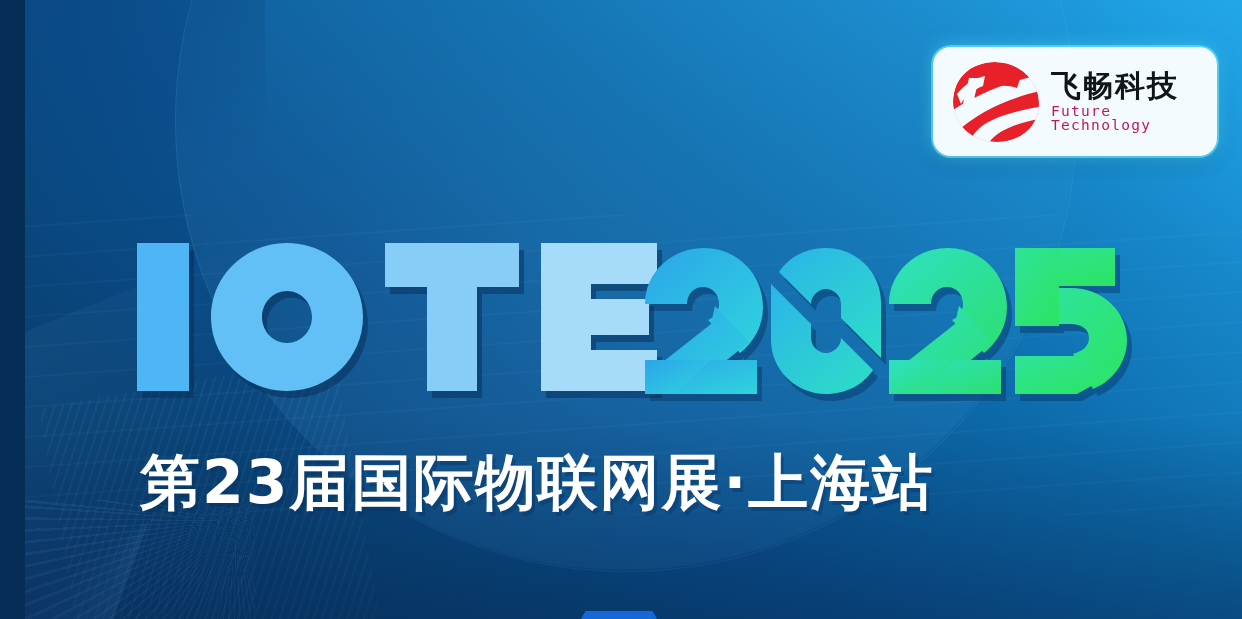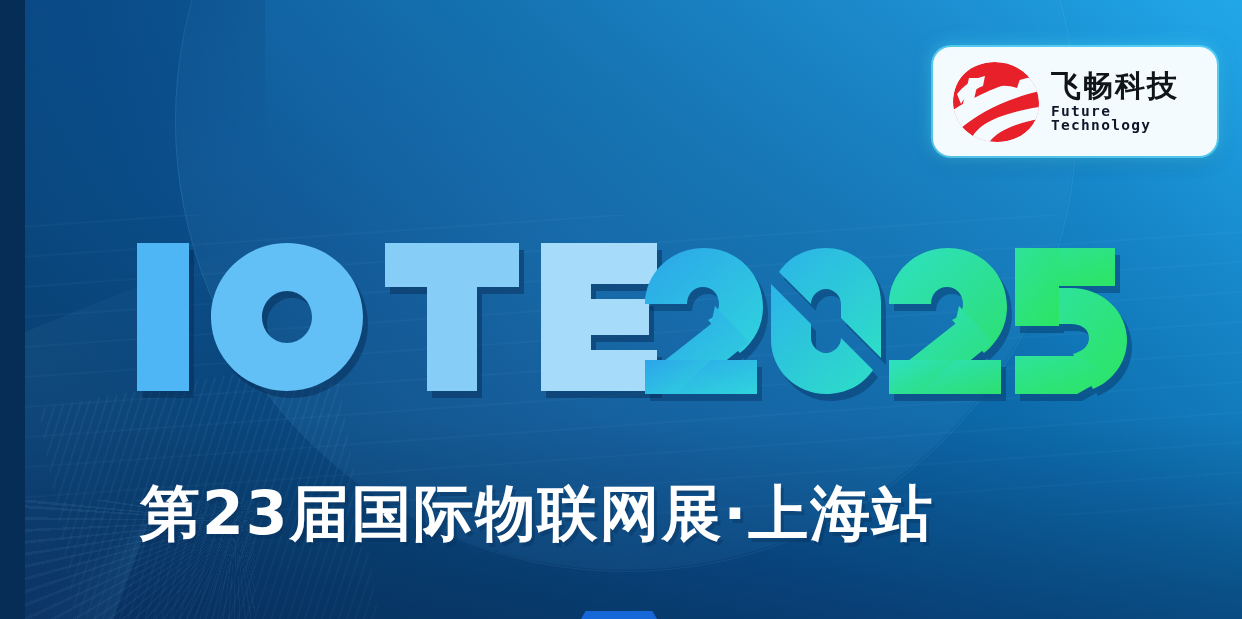--- a/index.html
+++ b/index.html
@@ -129,23 +129,23 @@
   .logo-cn {
     font-size: 30px;
     font-weight: 700;
     letter-spacing: 2px;
     color: #111418;
     line-height: 1;
     font-family: "DejaVu Sans", "Liberation Sans", sans-serif;
   }
   .logo-en {
     font-size: 14.5px;
-    font-weight: 700;
+    font-weight: 400;
     letter-spacing: 1.3px;
-    color: #0f172a;
+    color: #be185d;
     line-height: 1;
     font-family: "DejaVu Sans Mono", "Liberation Mono", monospace;
   }
 
   
   .iote {
     position: absolute;
     left: 112px; top: 243px;
     height: 150px;
     display: flex;
@@ -163,21 +163,21 @@
     display: flex;
     align-items: flex-start;
     gap: 8px;
     filter: drop-shadow(5px 7px 0px rgba(6,45,90,0.40));
   }
   .year svg { display: block; }
 
   
   .subtitle {
     position: absolute;
-    left: 115px; top: 480px;
+    left: 115px; top: 449px;
     font-size: 60px;
     font-weight: 700;
     color: #ffffff;
     letter-spacing: 2px;
     line-height: 1.12;
     white-space: nowrap;
     text-shadow: 3px 4px 0 rgba(7,45,90,0.35);
     font-family: "DejaVu Sans", "Liberation Sans", sans-serif;
   }
 

